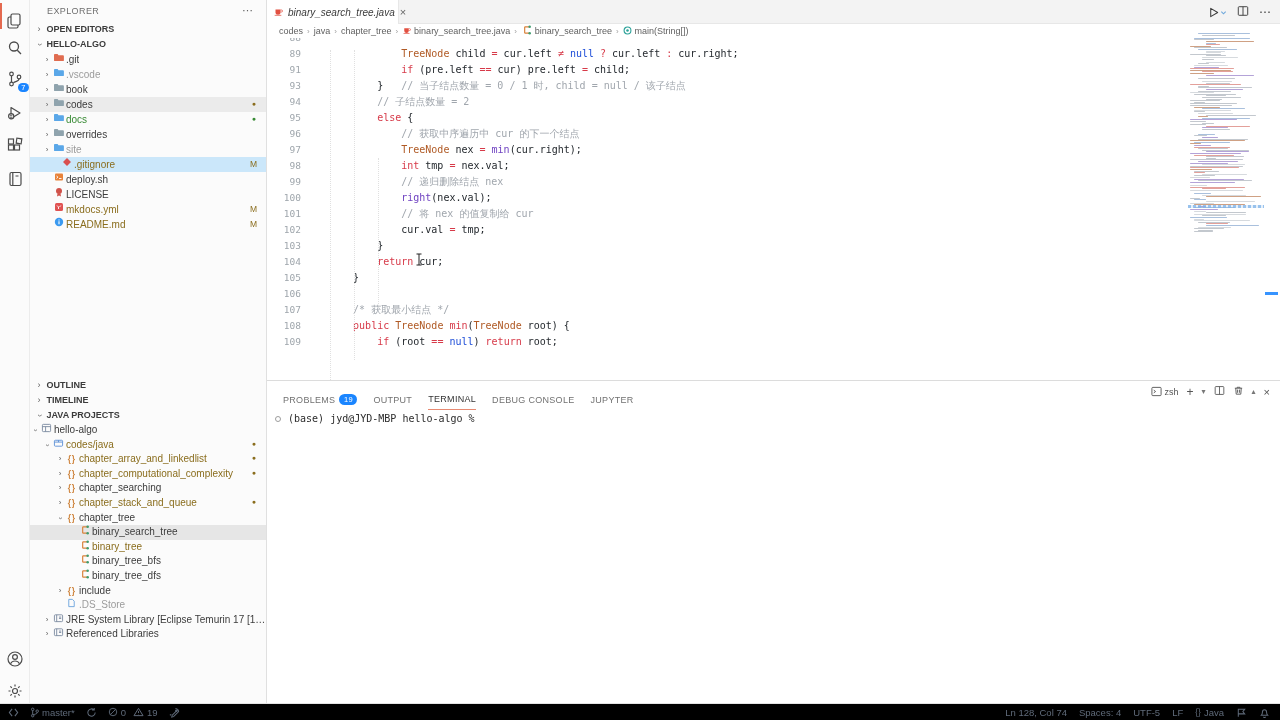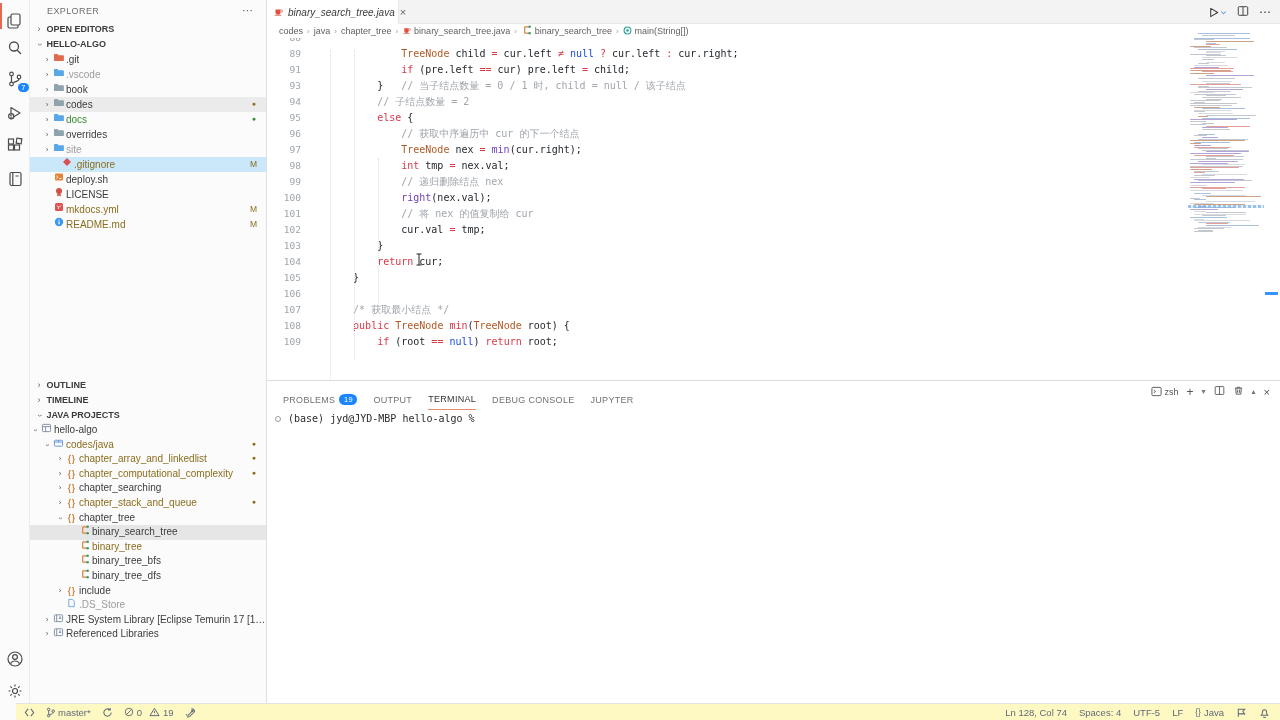--- a/index.html
+++ b/index.html
@@ -58,21 +58,21 @@
   
   #panel{position:absolute;left:267px;top:380px;right:0;bottom:17px;background:#fff;border-top:1px solid #dcdcdc;}
   #panel-tabs{position:absolute;left:16px;top:0;height:21px;display:flex;align-items:center;gap:16px;font-size:9px;color:#717171;letter-spacing:.3px;margin-top:8px;}
   .ptab{display:flex;align-items:center;gap:4px;height:21px;cursor:pointer;}
   .ptab.active{color:#333;border-bottom:1.5px solid var(--panel-accent,#e78a72);}
   .pbadge{background:var(--badge-blue,#1a85ff);color:#fff;border-radius:8px;font-size:7.5px;padding:1.5px 4.5px;line-height:1;}
   #panel-actions{position:absolute;right:10px;top:0;height:21px;display:flex;align-items:center;gap:8px;color:#555;font-size:10px;}
   #term-line{position:absolute;left:21px;top:32px;font-family:"DejaVu Sans Mono","Liberation Mono",monospace;font-size:10px;color:#2b2b2b;}
   #term-dot{position:absolute;left:8px;top:35px;width:6px;height:6px;border:1px solid #9e9e9e;border-radius:50%;}
   
-  #statusbar{position:absolute;left:0;bottom:0;right:0;height:17px;background:#fef9c3;border-top:1px solid #e3e3e3;display:flex;align-items:center;font-size:9.5px;color:#5f6a79;z-index:6;margin-left:16px;}
+  #statusbar{position:absolute;left:0;bottom:0;right:0;height:17px;background:#000000;border-top:1px solid #e3e3e3;display:flex;align-items:center;font-size:9.5px;color:#5f6a79;z-index:6;}
   #sb-left{display:flex;align-items:center;gap:11px;padding-left:8px;flex:1;}
   #sb-right{display:flex;align-items:center;gap:12px;padding-right:10px;}
   .sb-item{display:flex;align-items:center;gap:3px;cursor:pointer;}
   .mini-ico svg{display:block;}
 </style>
 </head>
 <body>
 
 <div id="activitybar">
   <div id="active-strip"></div>

